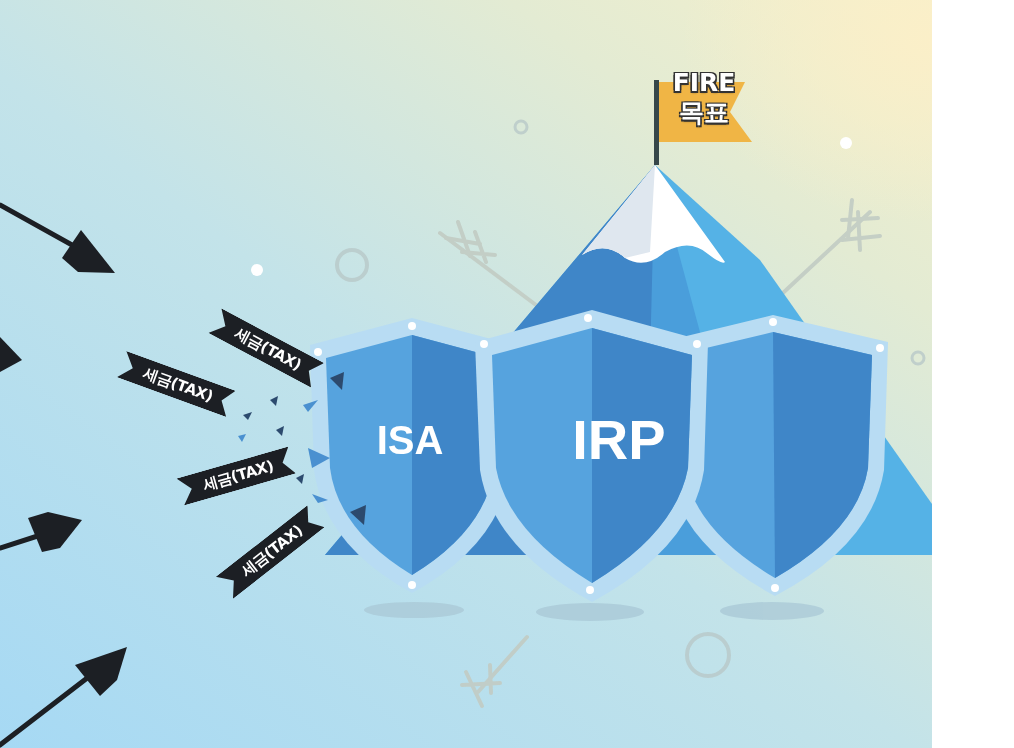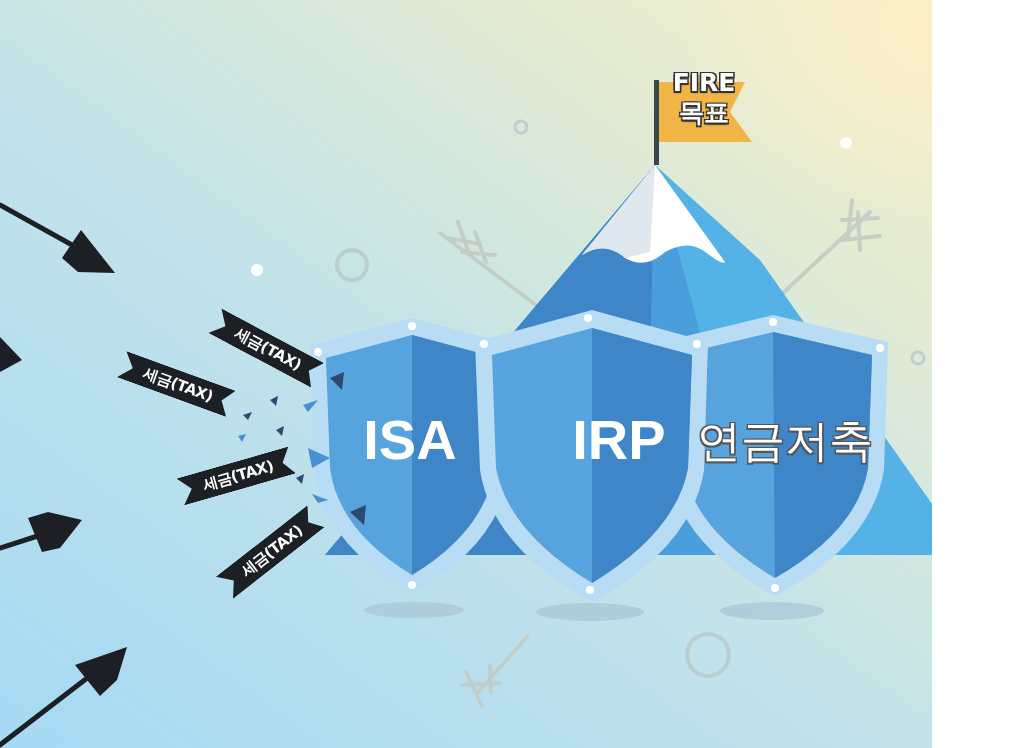--- a/index.html
+++ b/index.html
@@ -142,21 +142,20 @@
       <line x1="0" y1="745" x2="95" y2="672"></line>
       <polygon points="75,665 127,647 117,680 100,696" stroke="none"></polygon>
     </g>
   </svg>
 
   <div class="flag-text" style="left:664px; top:68px; width:80px;">
     <div>FIRE</div>
     <div>목표</div>
   </div>
 
-  <div class="shield-text" style="left:340px; top:410px; width:140px; font-size:56px; line-height:60px;">ISA</div>
+  <div class="shield-text" style="left:340px; top:410px; width:140px; font-size:40px; line-height:60px;">ISA</div>
   <div class="shield-text" style="left:544px; top:410px; width:150px; font-size:56px; line-height:60px;">IRP</div>
-  <div class="shield-text outlined" style="left:680px; top:414px; width:210px; font-size:44px; line-height:54px;">연금저축</div>
 
   <div class="tax-tag" style="left:208px; top:334px; transform: rotate(28deg);">세금(TAX)</div>
   <div class="tax-tag" style="left:118px; top:370px; transform: rotate(20deg);">세금(TAX)</div>
   <div class="tax-tag" style="left:178px; top:462px; transform: rotate(-16deg);">세금(TAX)</div>
   <div class="tax-tag" style="left:212px; top:538px; transform: rotate(-38deg);">세금(TAX)</div>
 </div>
 
 </body></html>

